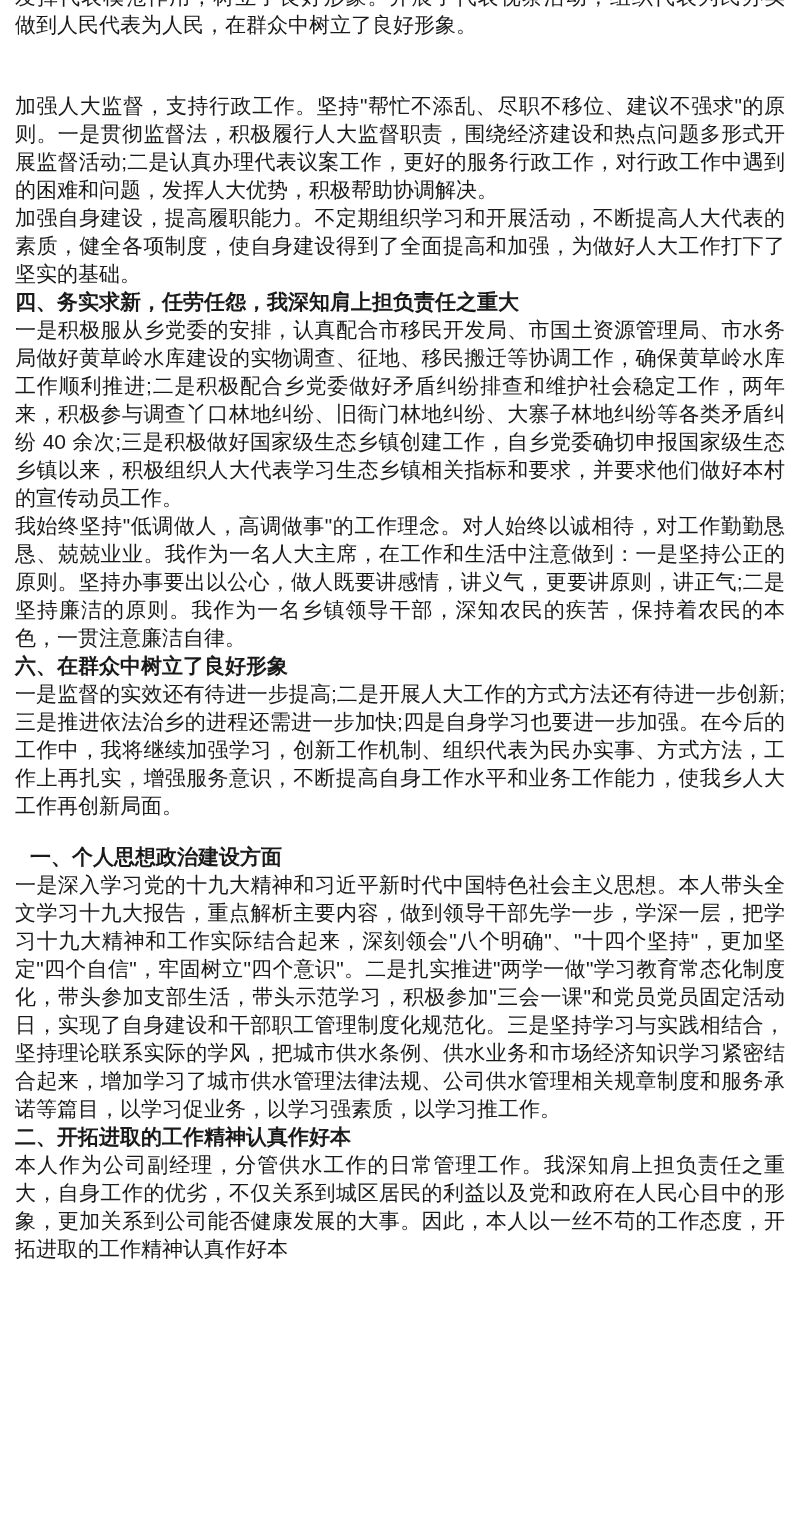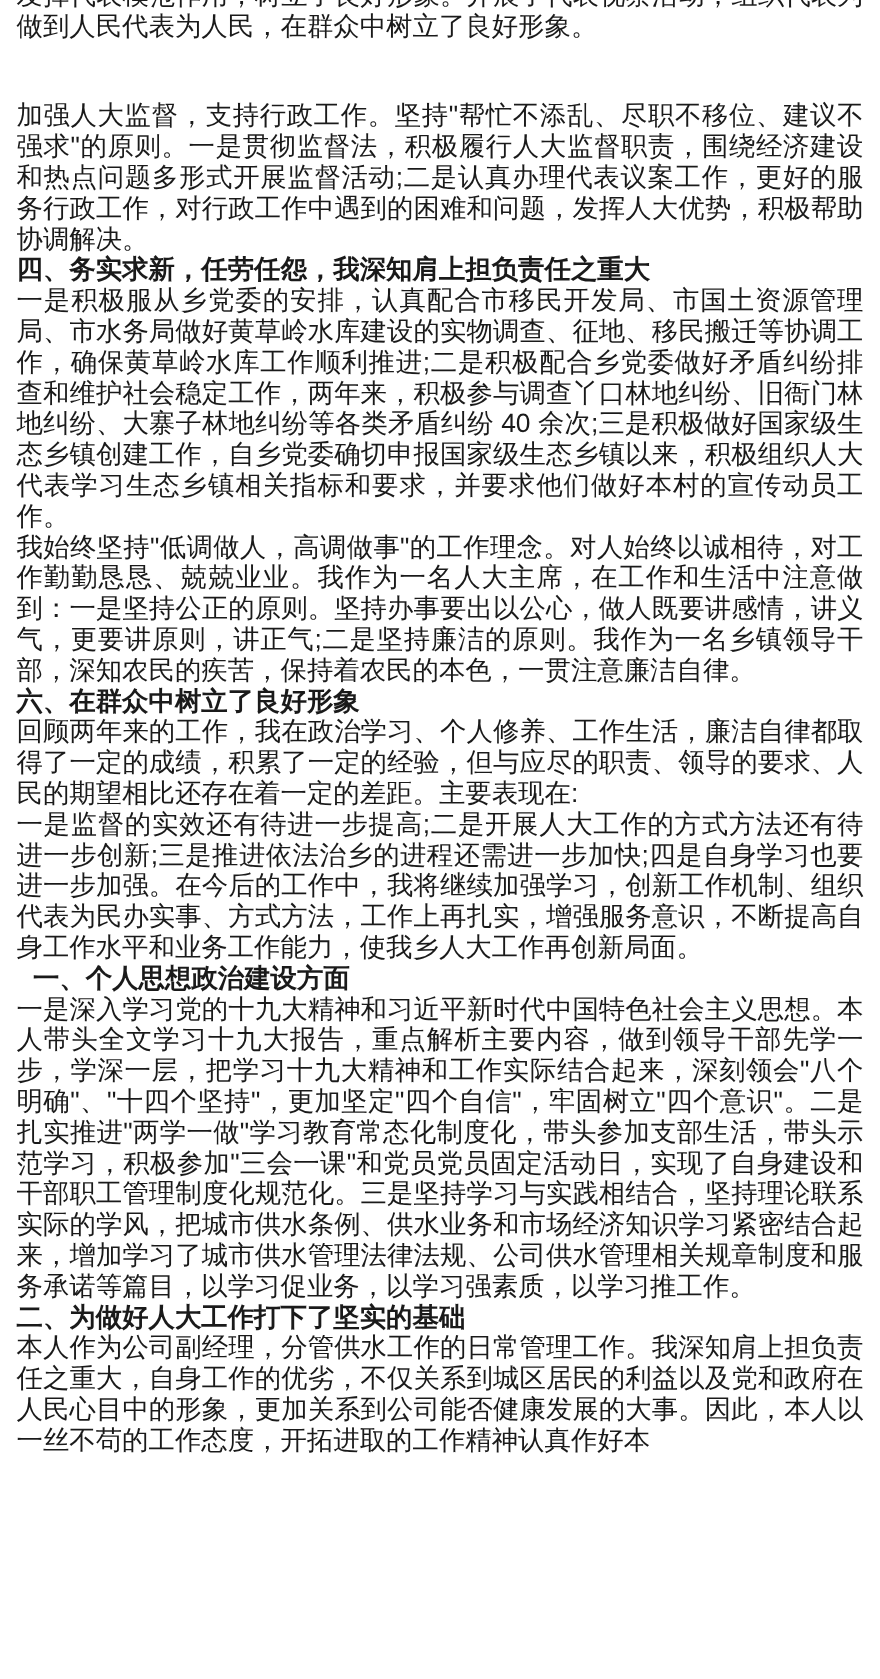--- a/index.html
+++ b/index.html
@@ -14,21 +14,21 @@
     font-family: "Liberation Sans", "DejaVu Sans", sans-serif;
     color: #1a1a1a;
   }
   .page {
     box-sizing: border-box;
     width: 800px;
     padding: 0 15px;
   }
   .doc-body p {
     margin: 0;
-    font-size: 24px;
+    font-size: 21px;
     line-height: 28px;
     text-align: justify;
     text-justify: inter-ideograph;
     color: #1a1a1a;
   }
   
   .clip-wrap {
     height: 11px;
     overflow: hidden;
   }
@@ -38,37 +38,38 @@
   
   .doc-body p.intro {
     margin-bottom: 53px;
   }
   .doc-body p.heading {
     font-weight: 700;
   }
   .doc-body p.heading-indent {
     font-weight: 700;
     padding-left: 15px;
+    margin-top: 23px;
   }
 </style>
 </head>
 <body>
 
 <div class="page">
   <div class="doc-body">
       <div class="clip-wrap">
         <p>发挥代表模范作用，树立了良好形象。开展了代表视察活动，组织代表为民办实事，努力</p>
       </div>
       <p class="intro">做到人民代表为人民，在群众中树立了良好形象。</p>
       <p class="body">加强人大监督，支持行政工作。坚持"帮忙不添乱、尽职不移位、建议不强求"的原则。一是贯彻监督法，积极履行人大监督职责，围绕经济建设和热点问题多形式开展监督活动;二是认真办理代表议案工作，更好的服务行政工作，对行政工作中遇到的困难和问题，发挥人大优势，积极帮助协调解决。</p>
+      <p class="body">加强自身建设，提高履职能力。不定期组织学习和开展活动，不断提高人大代表的素质，健全各项制度，使自身建设得到了全面提高和加强，为做好人大工作打下了坚实的基础。</p>
       <p class="heading">四、务实求新，任劳任怨，我深知肩上担负责任之重大</p>
       <p class="body">一是积极服从乡党委的安排，认真配合市移民开发局、市国土资源管理局、市水务局做好黄草岭水库建设的实物调查、征地、移民搬迁等协调工作，确保黄草岭水库工作顺利推进;二是积极配合乡党委做好矛盾纠纷排查和维护社会稳定工作，两年来，积极参与调查丫口林地纠纷、旧衙门林地纠纷、大寨子林地纠纷等各类矛盾纠纷 40 余次;三是积极做好国家级生态乡镇创建工作，自乡党委确切申报国家级生态乡镇以来，积极组织人大代表学习生态乡镇相关指标和要求，并要求他们做好本村的宣传动员工作。</p>
       <p class="body">我始终坚持"低调做人，高调做事"的工作理念。对人始终以诚相待，对工作勤勤恳恳、兢兢业业。我作为一名人大主席，在工作和生活中注意做到：一是坚持公正的原则。坚持办事要出以公心，做人既要讲感情，讲义气，更要讲原则，讲正气;二是坚持廉洁的原则。我作为一名乡镇领导干部，深知农民的疾苦，保持着农民的本色，一贯注意廉洁自律。</p>
       <p class="heading">六、在群众中树立了良好形象</p>
-      <p class="body">回顾两年来的工作，我在政治学习、个人修养、工作生活，廉洁自律都取得了一定的成绩，积累了一定的经验，但与应尽的职责、领导的要求、人民的期望相比还存在着一定的差距。主要表现在:</p>
       <p class="body">一是监督的实效还有待进一步提高;二是开展人大工作的方式方法还有待进一步创新;三是推进依法治乡的进程还需进一步加快;四是自身学习也要进一步加强。在今后的工作中，我将继续加强学习，创新工作机制、组织代表为民办实事、方式方法，工作上再扎实，增强服务意识，不断提高自身工作水平和业务工作能力，使我乡人大工作再创新局面。</p>
       <p class="heading-indent">一、个人思想政治建设方面</p>
       <p class="body">一是深入学习党的十九大精神和习近平新时代中国特色社会主义思想。本人带头全文学习十九大报告，重点解析主要内容，做到领导干部先学一步，学深一层，把学习十九大精神和工作实际结合起来，深刻领会"八个明确"、"十四个坚持"，更加坚定"四个自信"，牢固树立"四个意识"。二是扎实推进"两学一做"学习教育常态化制度化，带头参加支部生活，带头示范学习，积极参加"三会一课"和党员党员固定活动日，实现了自身建设和干部职工管理制度化规范化。三是坚持学习与实践相结合，坚持理论联系实际的学风，把城市供水条例、供水业务和市场经济知识学习紧密结合起来，增加学习了城市供水管理法律法规、公司供水管理相关规章制度和服务承诺等篇目，以学习促业务，以学习强素质，以学习推工作。</p>
-      <p class="heading">二、为做好人大工作打下了坚实的基础</p>
+      <p class="heading">二、开拓进取的工作精神认真作好本</p>
       <p class="body">本人作为公司副经理，分管供水工作的日常管理工作。我深知肩上担负责任之重大，自身工作的优劣，不仅关系到城区居民的利益以及党和政府在人民心目中的形象，更加关系到公司能否健康发展的大事。因此，本人以一丝不苟的工作态度，开拓进取的工作精神认真作好本</p>
     </div>
 
 </div>
 
 </body></html>

